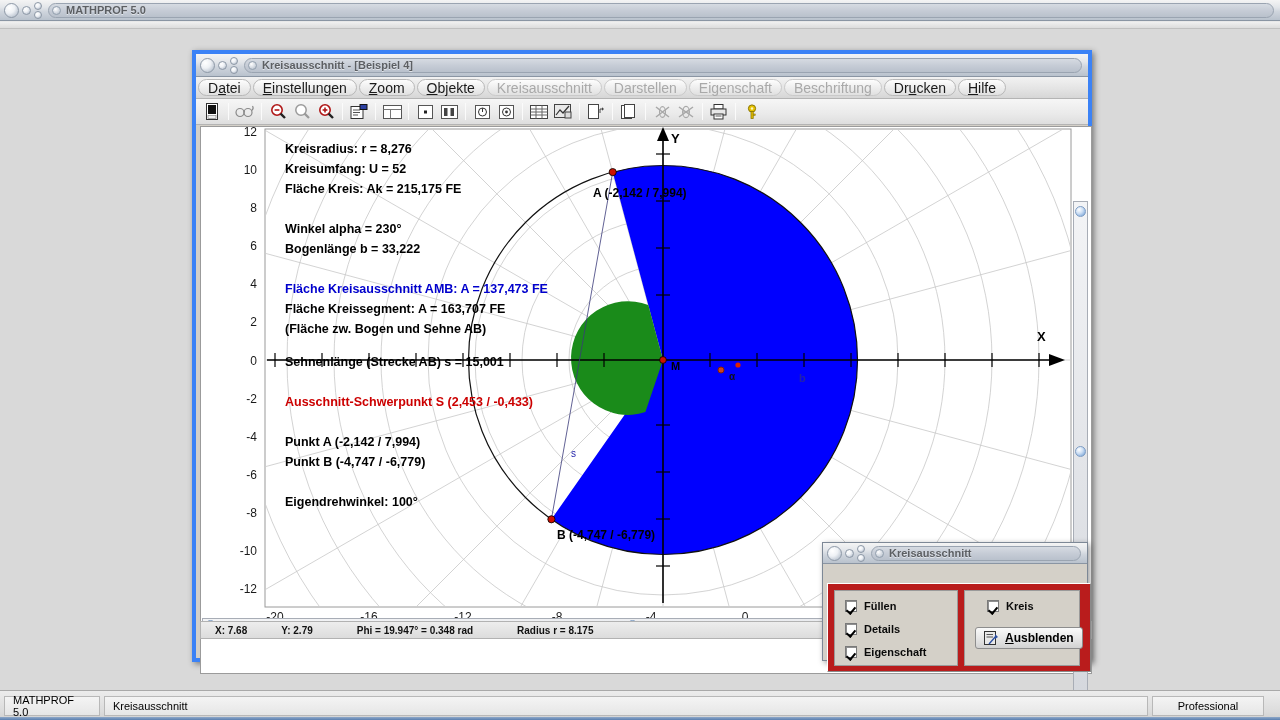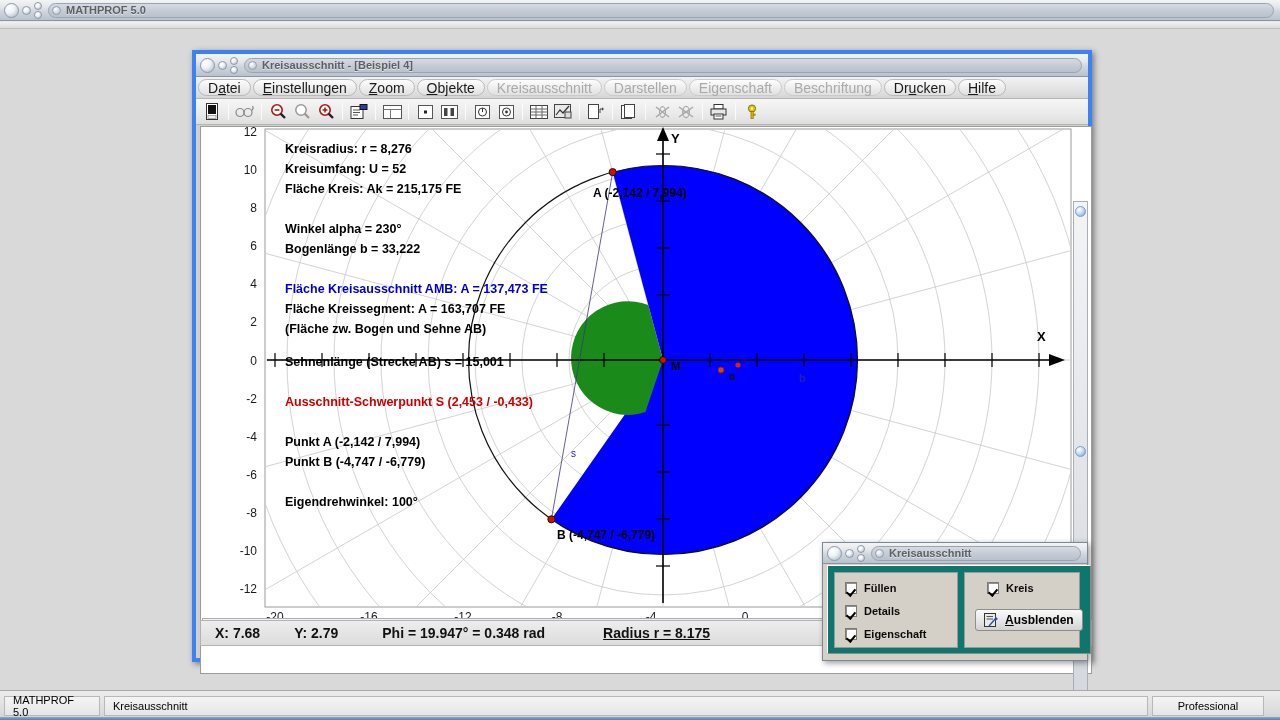--- a/index.html
+++ b/index.html
@@ -146,42 +146,42 @@
              background: linear-gradient(to right, #f3f4f6, #e6e8ec); }
   .sthumb {
     position: absolute; border-radius: 50%;
     background: radial-gradient(circle at 34% 30%, #ffffff 0%, #cfe0f4 42%, #8fb4e0 78%, #6f9ad0 100%);
     border: 1px solid #7e9dc4;
     width: 11px; height: 11px;
   }
 
   
   #doc-status {
-    position: absolute; left: 4px; bottom: 12px; width: 892px; height: 26px;
+    position: absolute; left: 4px; bottom: 19px; width: 892px; height: 18px;
     background: linear-gradient(to bottom, #ededed, #dcdcdc);
     border: 1px solid #b2b2b2;
     display: flex; align-items: center;
-    font-size: 14px; color: #111; font-weight: bold;
+    font-size: 10px; color: #111; font-weight: bold;
   }
   #doc-status span { white-space: nowrap; }
   .st-x   { margin-left: 14px; }
   .st-y   { margin-left: 34px; }
   .st-phi { margin-left: 44px; }
-  .st-r   { margin-left: 58px; text-decoration: underline; }
+  .st-r   { margin-left: 44px; }
 
   
   #palette {
     position: absolute; left: 822px; top: 542px; width: 266px; height: 119px;
     background: #d4d0c8;
     border: 1px solid #7d8896;
     box-shadow: 2px 2px 6px rgba(0,0,0,0.4);
   }
   #palette-body {
-    position: absolute; left: 4px; top: 22px; width: 264px; height: 89px;
-    background: #0f766e;
+    position: absolute; left: 4px; top: 40px; width: 264px; height: 89px;
+    background: #b91c1c;
     border: 1px solid #ffffff;
     border-right-color: #8a8a8a; border-bottom-color: #8a8a8a;
   }
   .pgroup {
     position: absolute; top: 6px; height: 76px;
     border: 1px solid #9a9a9a;
     background: #d4d0c8;
   }
   #pgroup-left  { left: 6px;  width: 124px; }
   #pgroup-right { left: 136px; width: 116px; }

